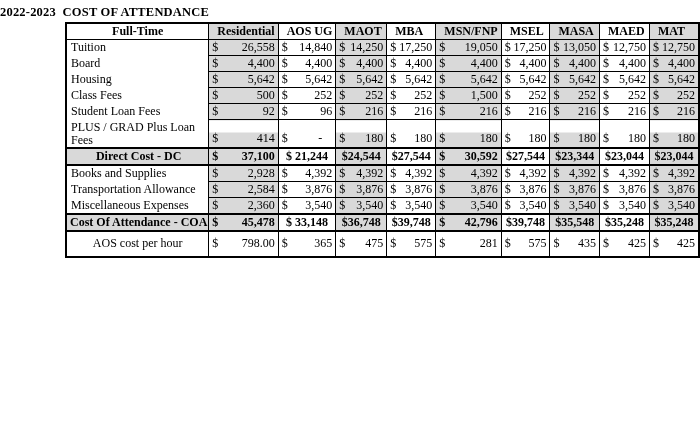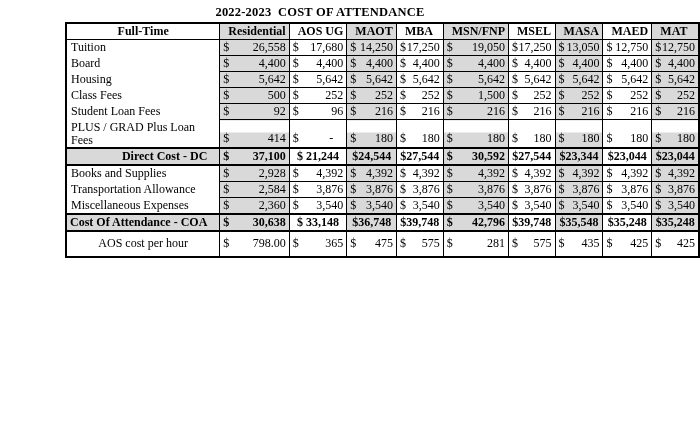--- a/index.html
+++ b/index.html
@@ -7,21 +7,21 @@
   html, body { margin: 0; padding: 0; }
   body {
     width: 700px; height: 430px;
     background: #ffffff;
     font-family: "Liberation Serif", serif;
     color: #000;
   }
   .page { position: relative; width: 700px; height: 430px; background: #fff; overflow: hidden; }
   .title {
     position: absolute; top: 5px; left: 0; width: 640px;
-    margin: 0; text-align: center;
+    margin: 0; text-align: left;
     font-size: 12.5px; font-weight: bold; letter-spacing: 0.2px;
     white-space: pre;
   }
   table.coa {
     position: absolute; left: 65px; top: 22px;
     border-collapse: collapse; table-layout: fixed;
     border: 2px solid var(--border);
     font-size: 12px;
   }
   .coa th, .coa td {
@@ -43,21 +43,21 @@
 
   .coa .shade { background: var(--shade); }
 
   .coa td.lab-normal, .coa td.lab-plus {
     border-top: none; border-bottom: none;
     text-align: left; padding-left: 4px;
   }
   .coa td.lab-plus { white-space: normal; line-height: 1.1; vertical-align: top; padding-top: 1px; }
   .coa td.lab-total {
     background: var(--shade);
-    font-weight: bold; text-align: right; padding-right: 12px;
+    font-weight: bold; text-align: center; padding-right: 1px;
     border-top: 2px solid var(--border); border-bottom: 2px solid var(--border);
   }
   .coa td.lab-footer { text-align: center; }
 
   .coa tr.total td {
     font-weight: bold;
     border-top: 2px solid var(--border);
     border-bottom: 2px solid var(--border);
   }
   .coa tr.footer td { border-bottom: 2px solid var(--border); }
@@ -107,21 +107,21 @@
           <td class="lab-normal">Tuition</td>
           <td class="money shade">
             <div class="cellflex">
               <span class="cur">$</span>
               <span class="val">26,558</span>
             </div>
           </td>
           <td class="money">
             <div class="cellflex">
               <span class="cur">$</span>
-              <span class="val">17,680</span>
+              <span class="val">14,840</span>
             </div>
           </td>
           <td class="money shade">
             <div class="cellflex">
               <span class="cur">$</span>
               <span class="val">14,250</span>
             </div>
           </td>
           <td class="money">
             <div class="cellflex">
@@ -636,21 +636,21 @@
               <span class="cur">$</span>
               <span class="val">3,540</span>
             </div>
           </td>
         </tr>
         <tr class="total">
           <td class="lab-total">Cost Of Attendance - COA</td>
           <td class="money shade">
             <div class="cellflex">
               <span class="cur">$</span>
-              <span class="val">30,638</span>
+              <span class="val">45,478</span>
             </div>
           </td>
           <td class="money center">$ 33,148</td>
           <td class="money shade center">$36,748</td>
           <td class="money center">$39,748</td>
           <td class="money shade">
             <div class="cellflex">
               <span class="cur">$</span>
               <span class="val">42,796</span>
             </div>

